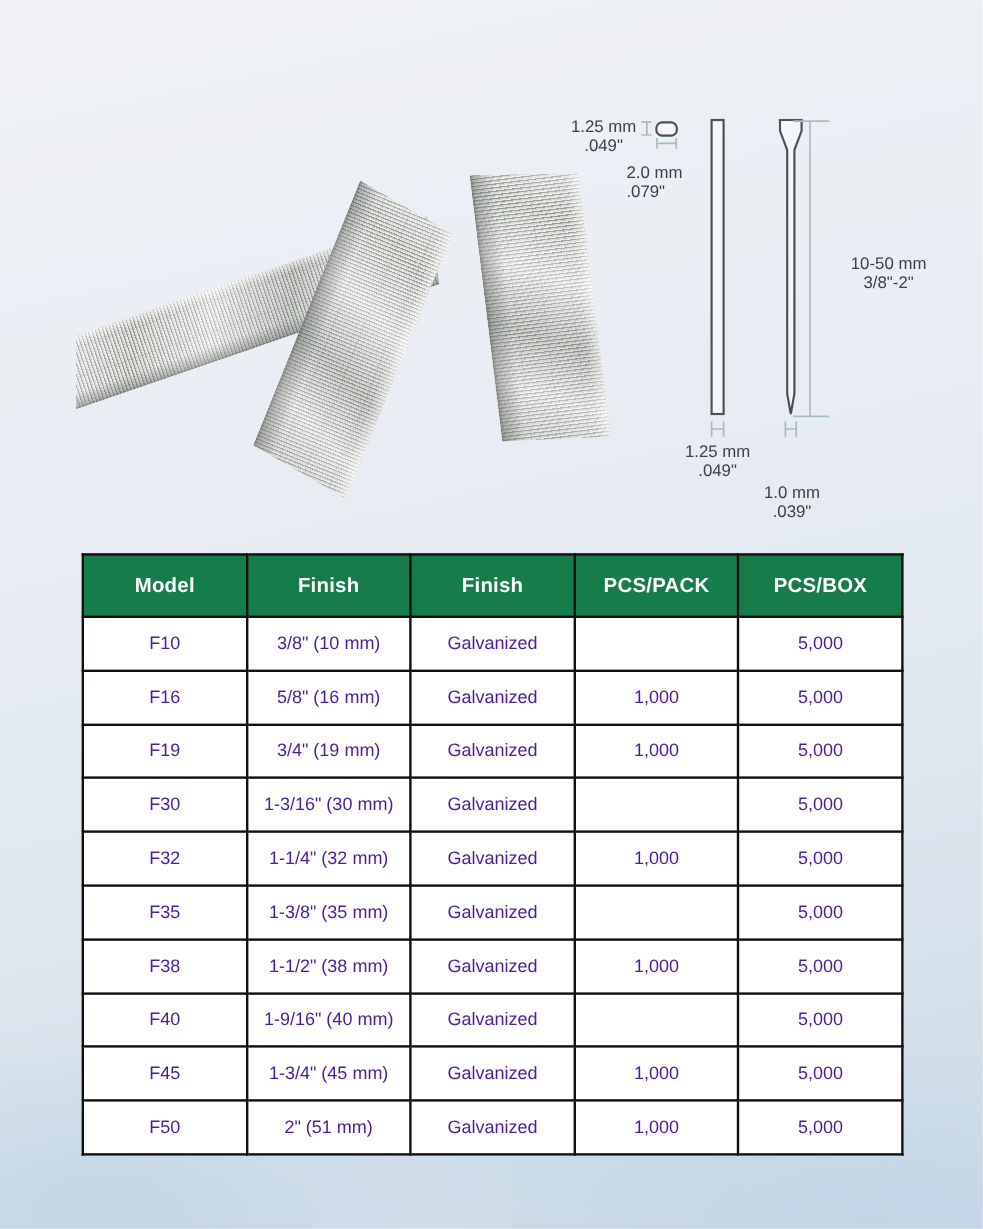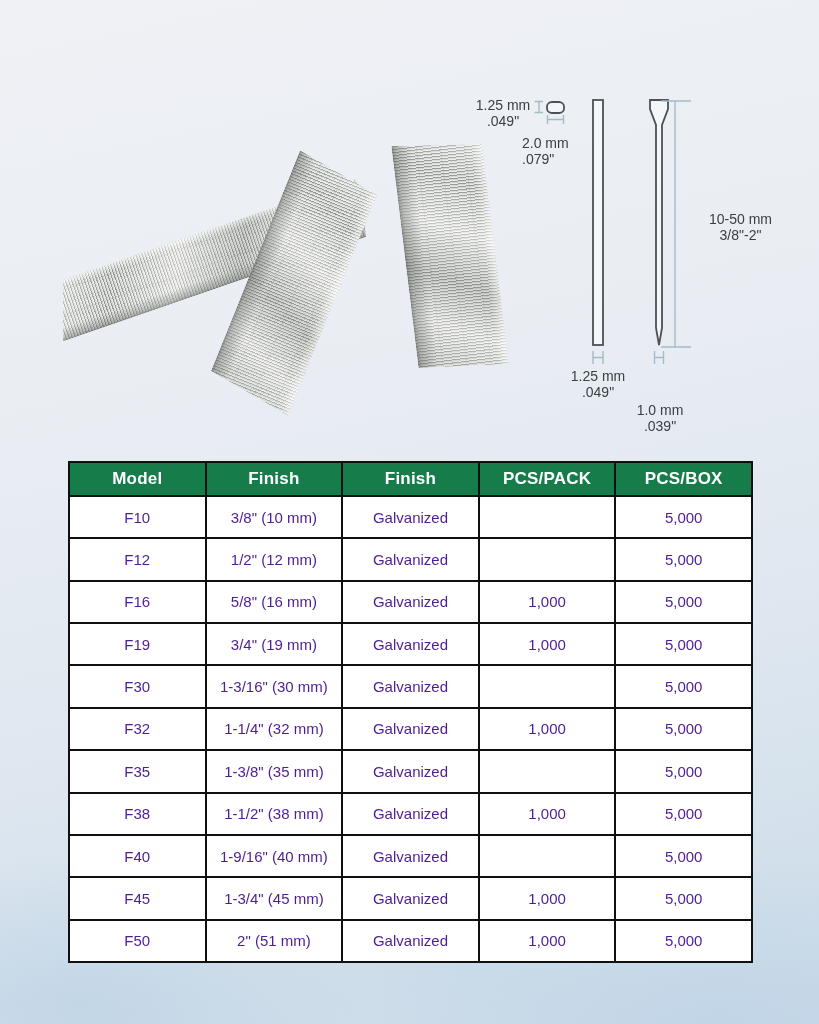--- a/index.html
+++ b/index.html
@@ -58,21 +58,21 @@
     border-collapse: collapse;
     table-layout: fixed;
     background: #ffffff;
     z-index: 5;
   }
   table.spec th {
     background: var(--header-green, #167C4A);
     color: #ffffff;
     font-size: 17px;
     font-weight: bold;
-    height: 34px;
+    height: 52px;
     border: 2px solid var(--table-border, #101010);
     text-align: center;
     vertical-align: middle;
     letter-spacing: 0.2px;
   }
   table.spec td {
     font-size: 15px;
     color: #4c1d95;
     height: 36px;
     border: 2px solid var(--table-border, #101010);
@@ -161,27 +161,20 @@
     </thead>
     <tbody>
       <tr>
         <td>F10</td>
         <td>3/8" (10 mm)</td>
         <td>Galvanized</td>
         <td></td>
         <td>5,000</td>
       </tr>
       <tr>
-        <td>F12</td>
-        <td>1/2" (12 mm)</td>
-        <td>Galvanized</td>
-        <td></td>
-        <td>5,000</td>
-      </tr>
-      <tr>
         <td>F16</td>
         <td>5/8" (16 mm)</td>
         <td>Galvanized</td>
         <td>1,000</td>
         <td>5,000</td>
       </tr>
       <tr>
         <td>F19</td>
         <td>3/4" (19 mm)</td>
         <td>Galvanized</td>

